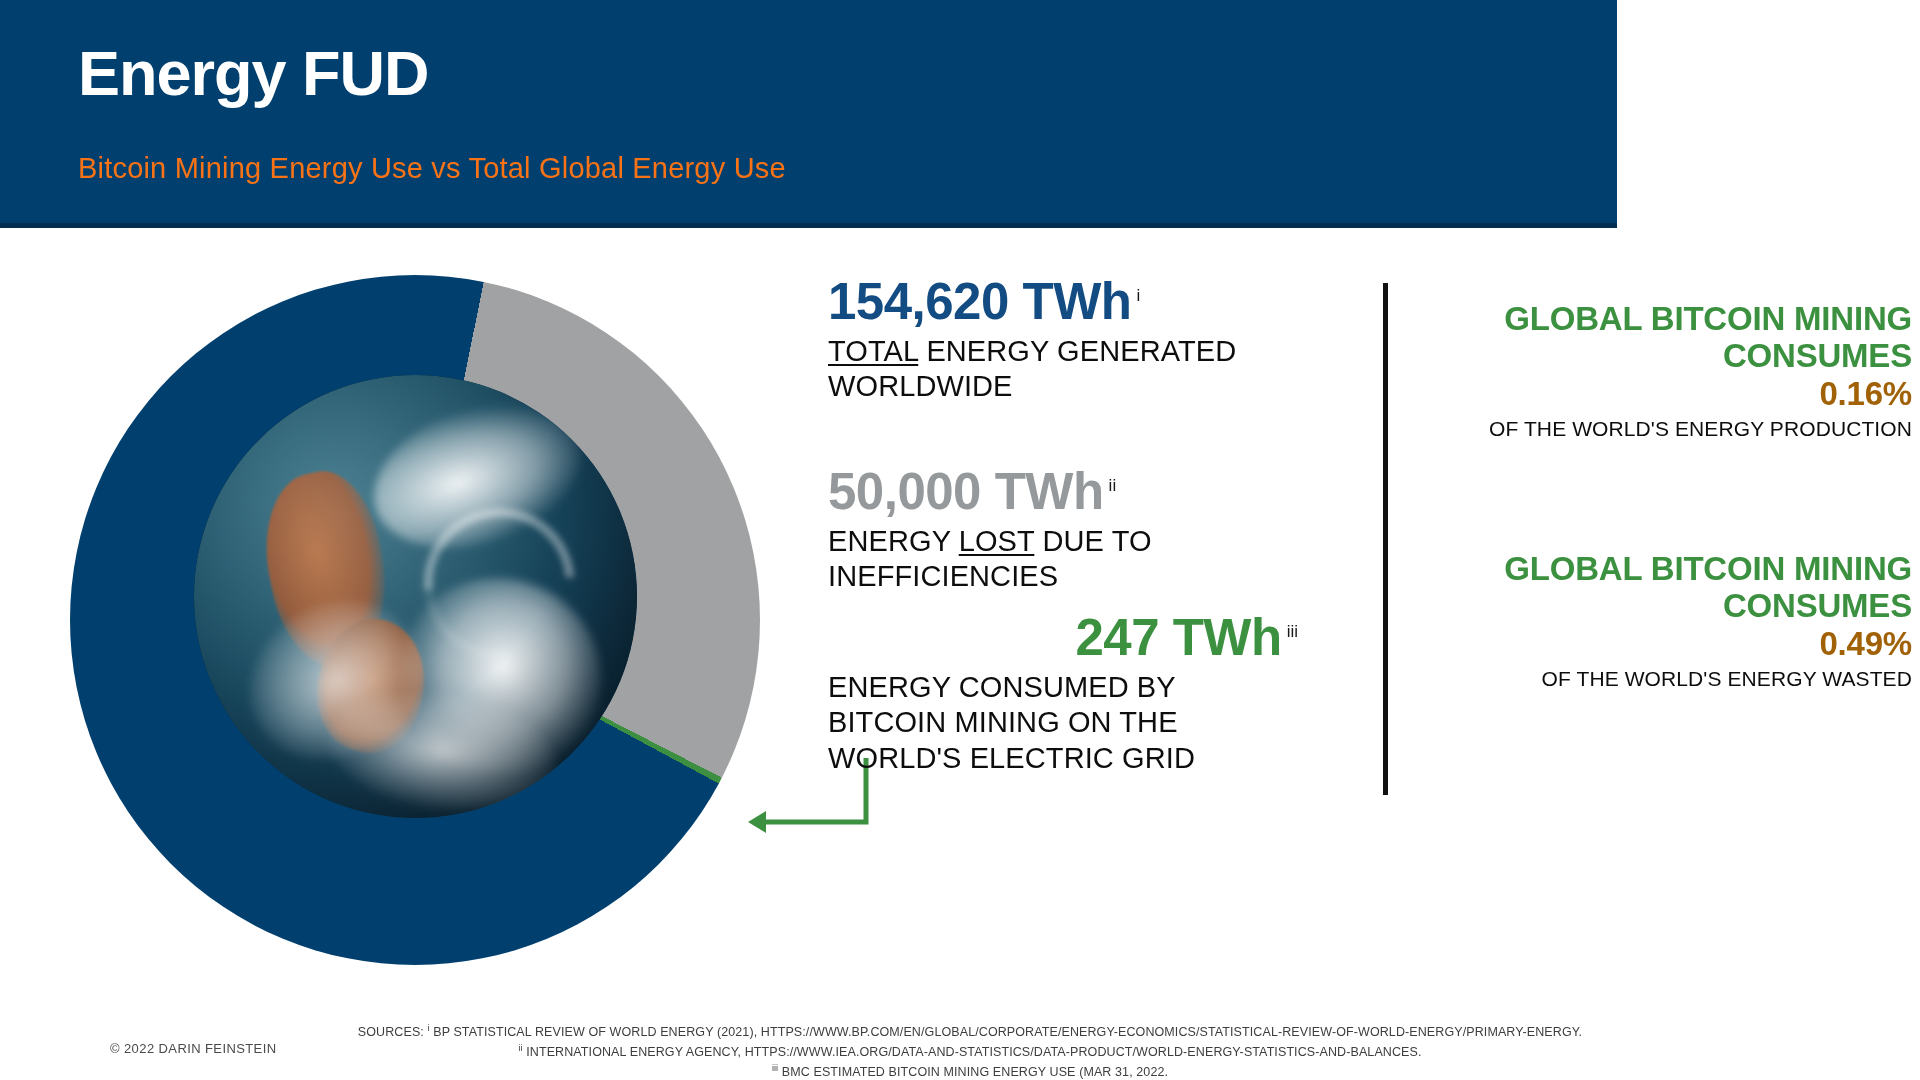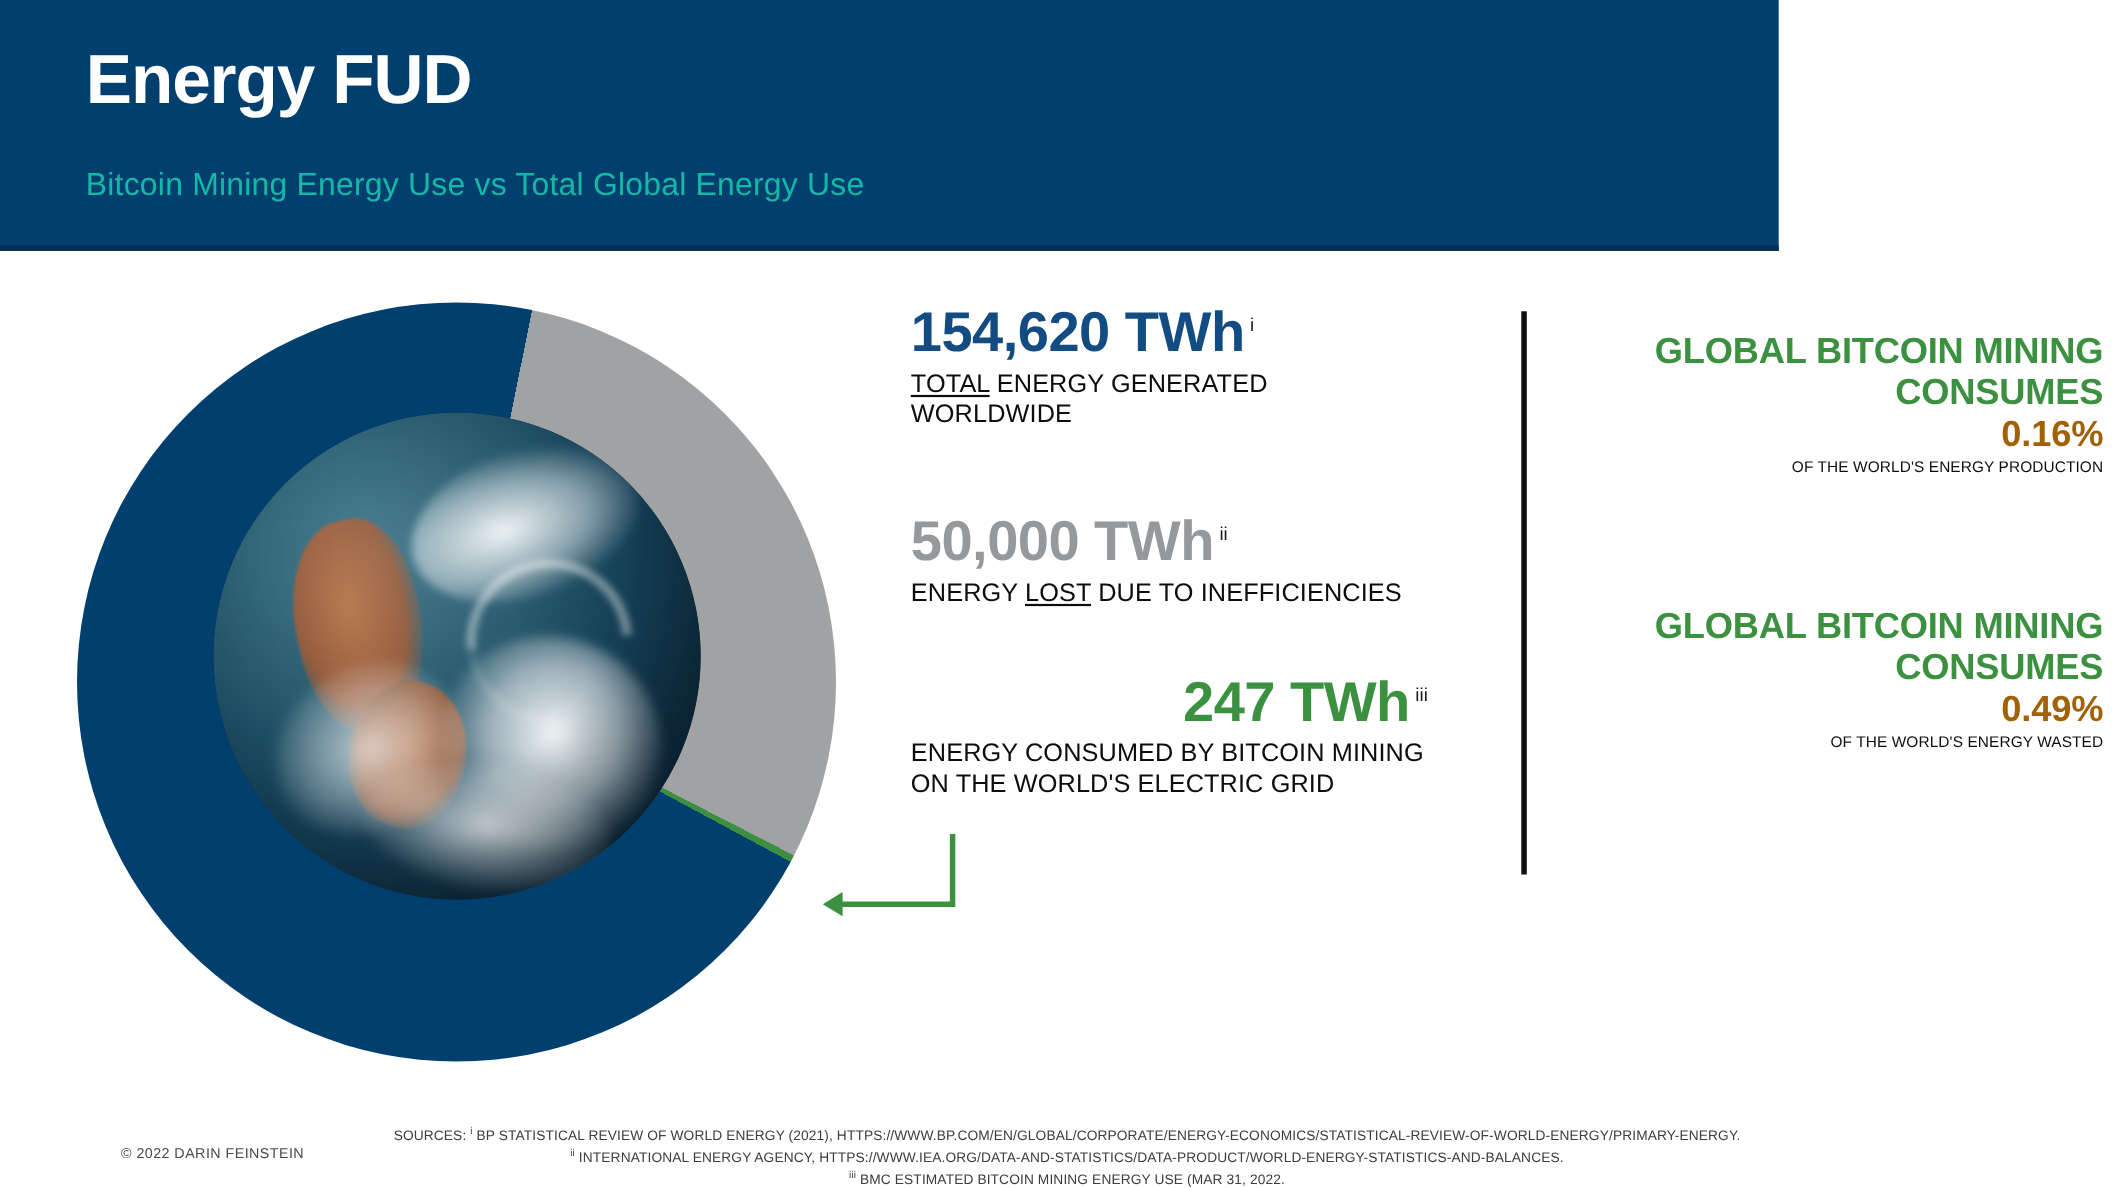--- a/index.html
+++ b/index.html
@@ -20,21 +20,21 @@
     position:absolute; left:0; bottom:0; width:100%; height:5px;
     background:#012f52;
   }
   #title {
     position:absolute; left:78px; top:40px;
     font-size:63px; font-weight:bold; color:#ffffff;
     letter-spacing:-1px; line-height:1.05;
   }
   #subtitle {
     position:absolute; left:78px; top:152px;
-    font-size:29px; font-weight:400; color:#14b8a6;
+    font-size:29px; font-weight:400; color:#f97316;
     letter-spacing:0.2px;
   }
 
   
   #pie-wrap {
     position:absolute; left:70px; top:275px; width:690px; height:690px;
   }
   #pie {
     position:absolute; left:0; top:0; width:690px; height:690px;
     border-radius:50%;
@@ -123,21 +123,21 @@
   .stat .big {
     font-size:51px; font-weight:bold; letter-spacing:-0.5px; line-height:1.0;
     white-space:nowrap;
   }
   .stat .big sup {
     font-size:17px; font-weight:400; vertical-align:super;
     margin-left:5px; color:#1a1a1a; letter-spacing:0;
   }
   .stat .desc {
     margin-top:7px;
-    font-size:23px; font-weight:400; color:#0d0d0d; line-height:1.22;
+    font-size:29px; font-weight:400; color:#0d0d0d; line-height:1.22;
     letter-spacing:0.1px;
   }
   .stat .desc u { text-decoration:underline; text-underline-offset:3px; }
   .c-navy  { color:#124c82; }
   .c-gray  { color:#95999b; }
   .c-green { color:#3c9140;text-align:right; }
 
   #stat-1 { top:0px; }
   #stat-2 { top:190px; }
   #stat-3 { top:336px; }
@@ -156,21 +156,21 @@
   .gblock .head {
     font-size:33px; font-weight:bold; color:#3c9140; line-height:1.13;
     letter-spacing:-0.2px;
   }
   .gblock .pct {
     font-size:33px; font-weight:bold; color:#a16207; line-height:1.18;
     letter-spacing:-0.2px;
   }
   .gblock .sub {
     margin-top:2px;
-    font-size:14px; font-weight:400; color:#0d0d0d; line-height:1.2;
+    font-size:21px; font-weight:400; color:#0d0d0d; line-height:1.2;
     letter-spacing:0.1px;
   }
 
   
   #sources {
     position:absolute; left:300px; top:1022px; width:1340px;
     text-align:center; font-size:12.5px; color:#3d3d3d; line-height:1.5;
     letter-spacing:0.1px;
   }
   #sources sup { font-size:9px; vertical-align:super; }

